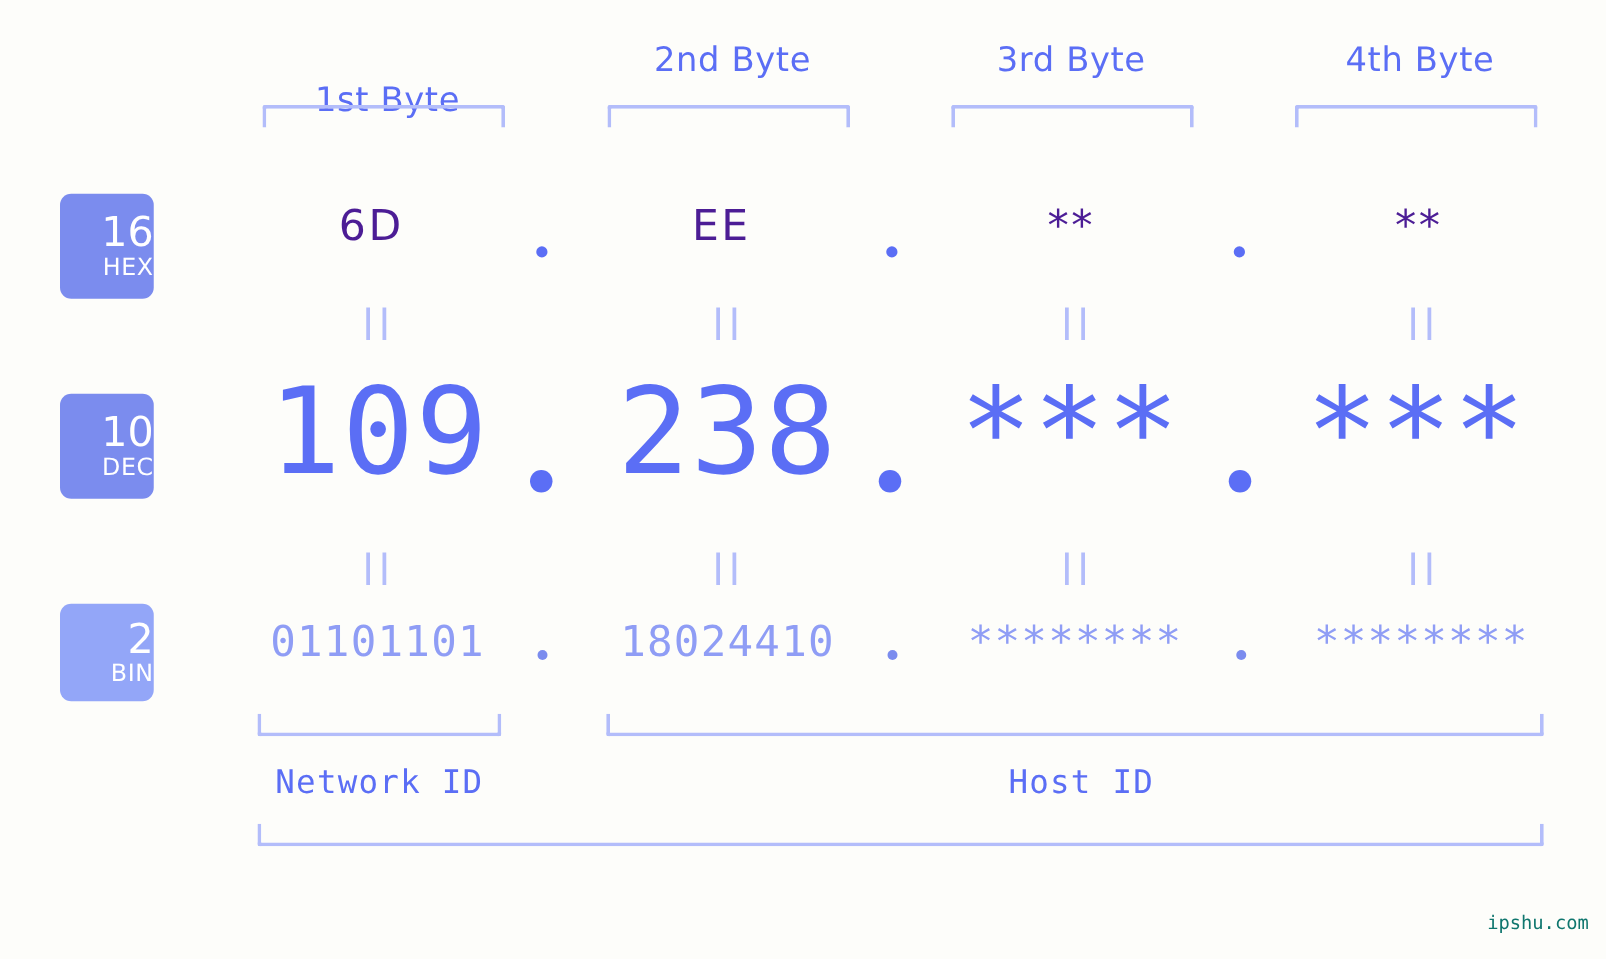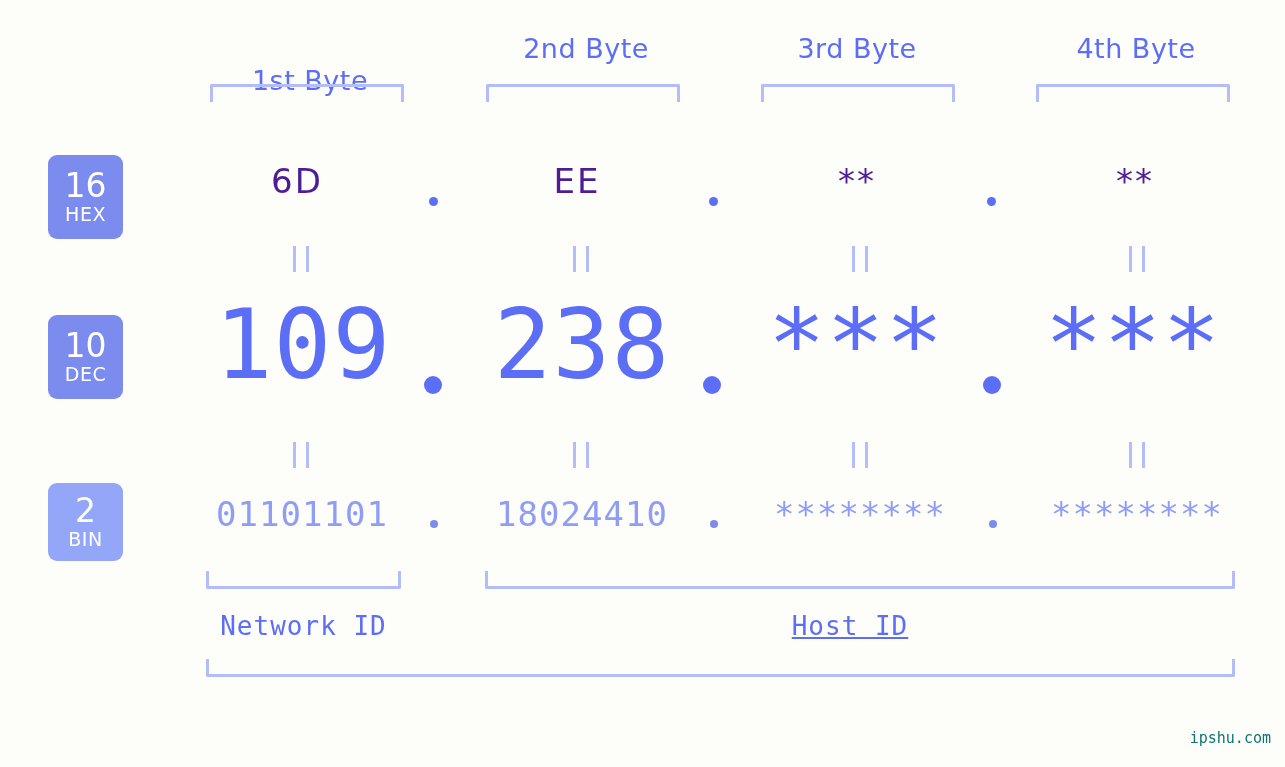--- a/index.html
+++ b/index.html
@@ -56,21 +56,21 @@
   
   .badge {
     position: absolute;
     left: 48px;
     width: 75px;
     border-radius: 9px;
     background: #7b8cee;
     color: #ffffff;
     display: flex;
     flex-direction: column;
-    align-items: center;
+    align-items: flex-end;
     justify-content: center;
     box-sizing: border-box;
   }
   .badge.light { background: #93a6f8; }
   .badge .num {
     font-size: 33px;
     line-height: 34px;
     font-family: "DejaVu Sans", sans-serif;
     font-weight: 400;
   }
@@ -273,19 +273,19 @@
 
     <span class="dot xs" style="left:430px; top:520px;"></span>
     <span class="dot xs" style="left:710px; top:520px;"></span>
     <span class="dot xs" style="left:989px; top:520px;"></span>
   </div>
 
   <div class="bracket bracket-up" style="left:206px; top:571px; width:195px;"></div>
   <div class="bracket bracket-up" style="left:485px; top:571px; width:750px;"></div>
 
   <div class="section-label" id="label-network" style="left:206px; width:195px;">Network ID</div>
-  <div class="section-label" id="label-host" style="left:475px; width:750px;text-decoration:underline;">Host ID</div>
+  <div class="section-label" id="label-host" style="left:490px; width:750px;">Host ID</div>
 
   <div class="bracket bracket-up" style="left:206px; top:659px; width:1029px;"></div>
 
   <div id="watermark">ipshu.com</div>
 
 </div>
 
 </body></html>

